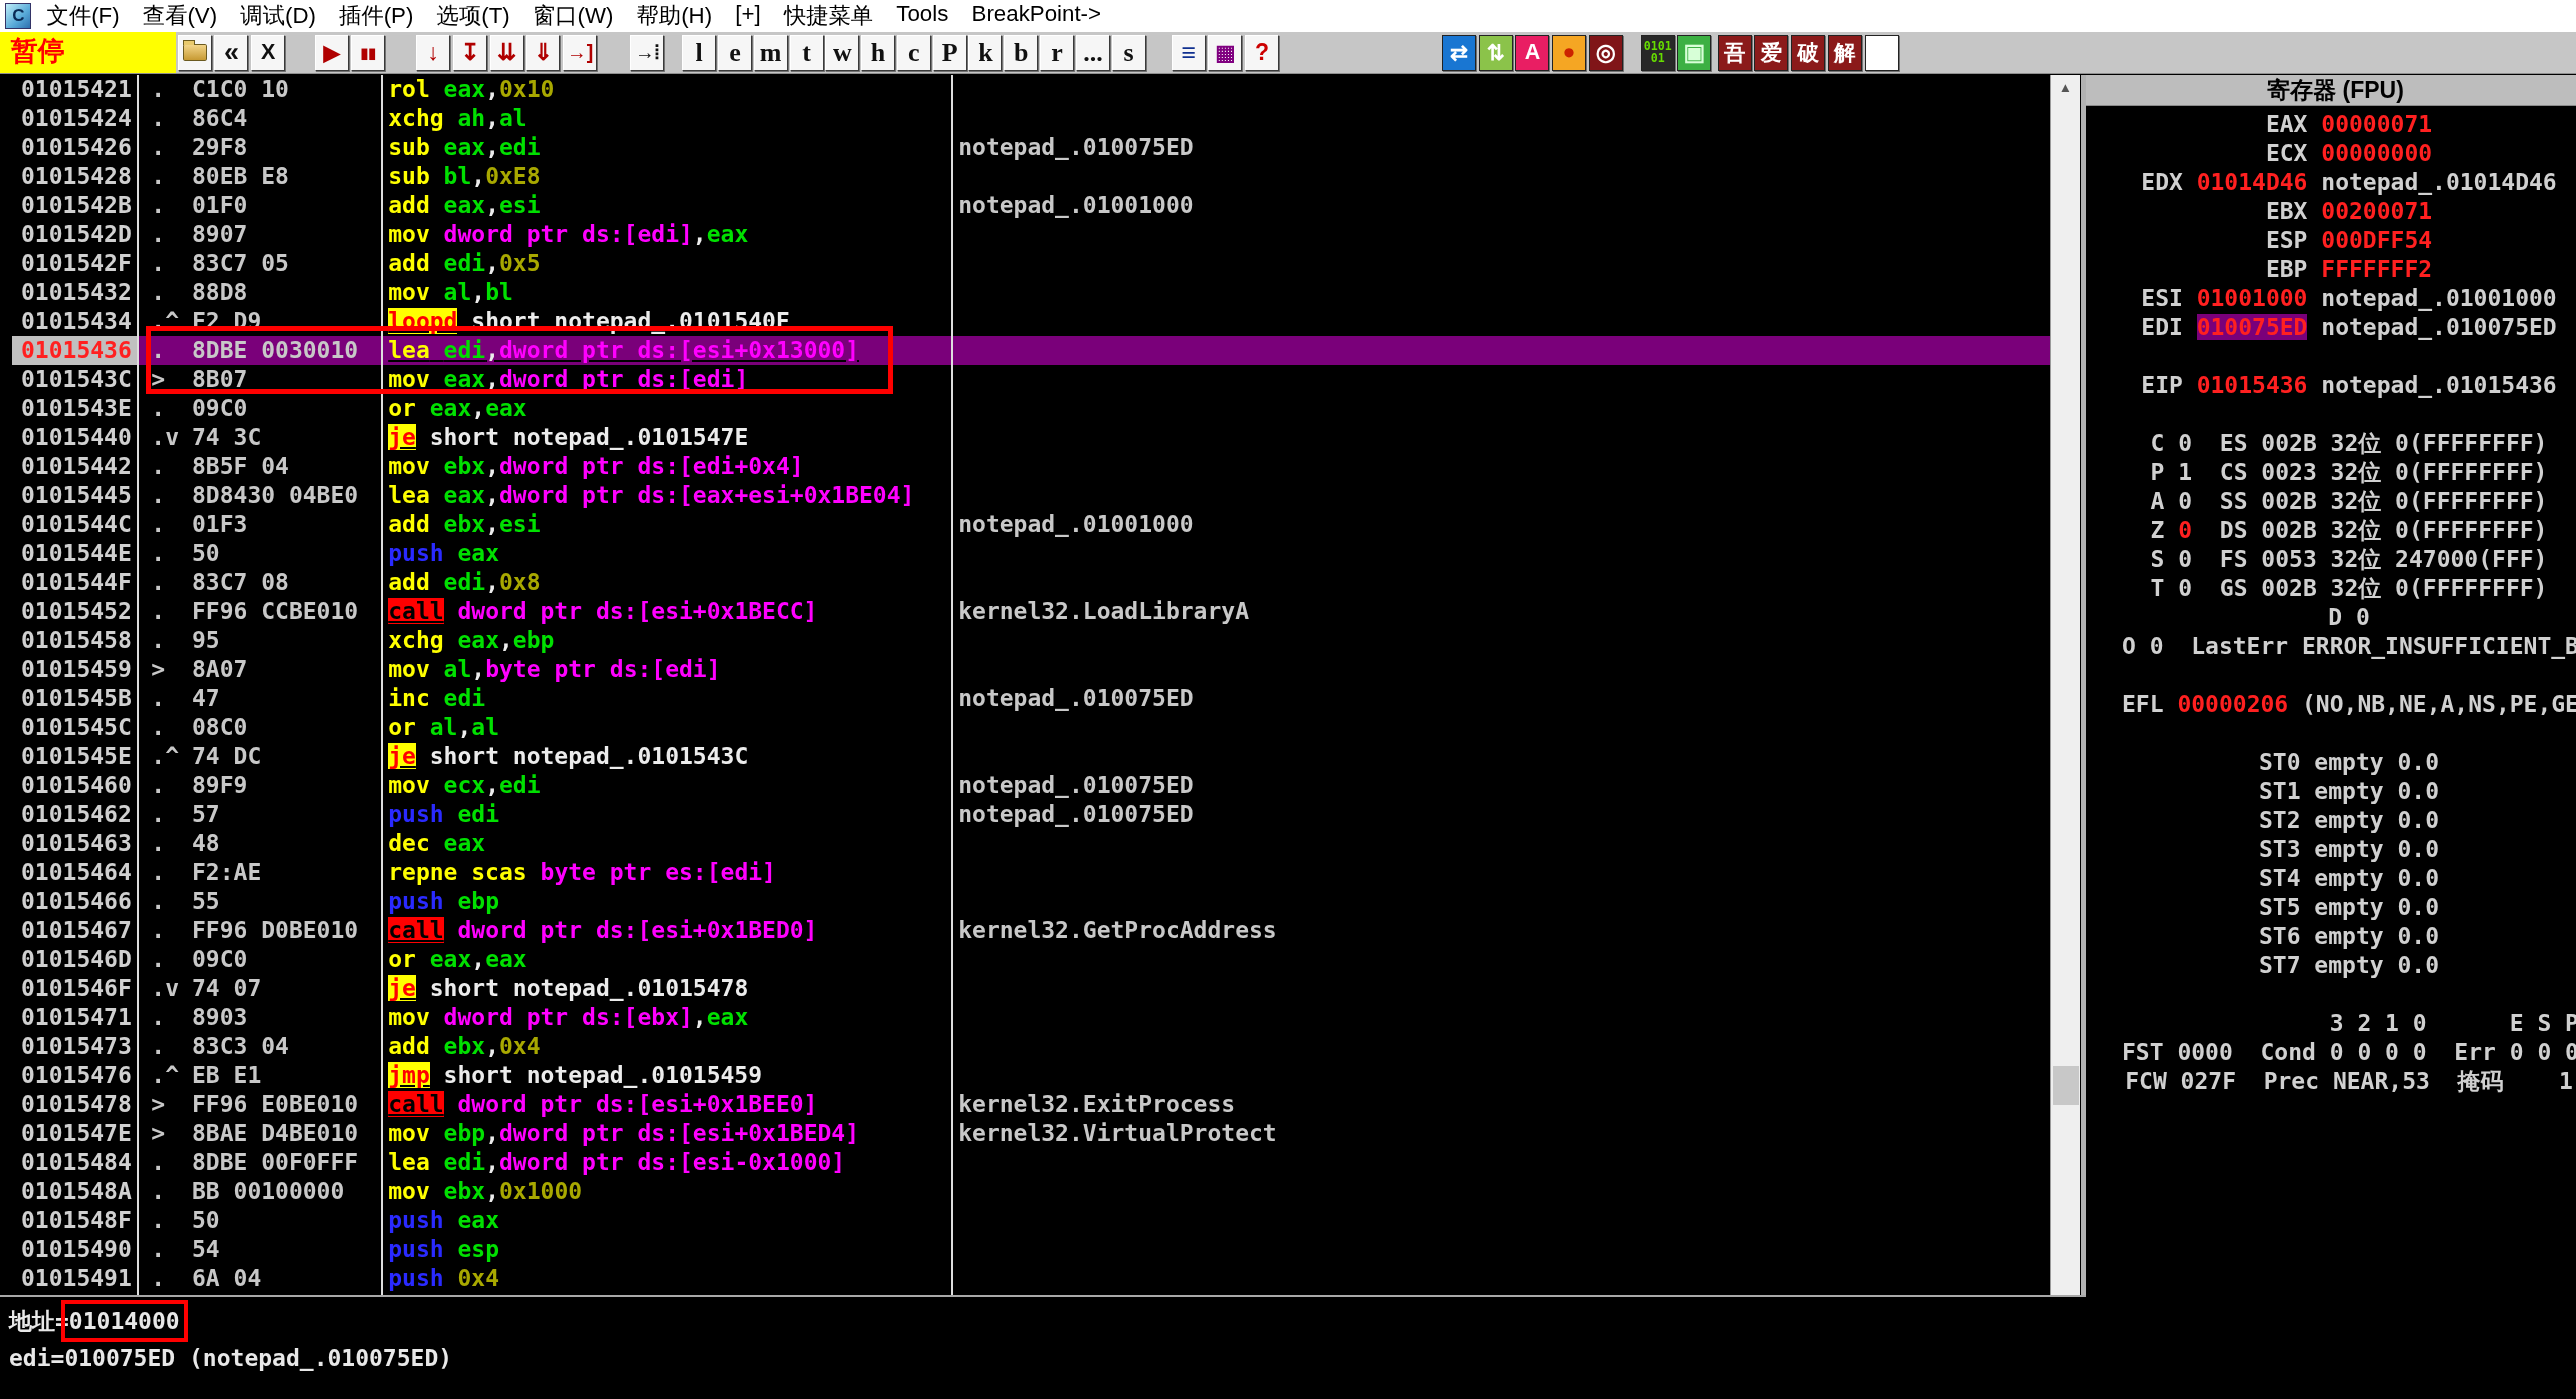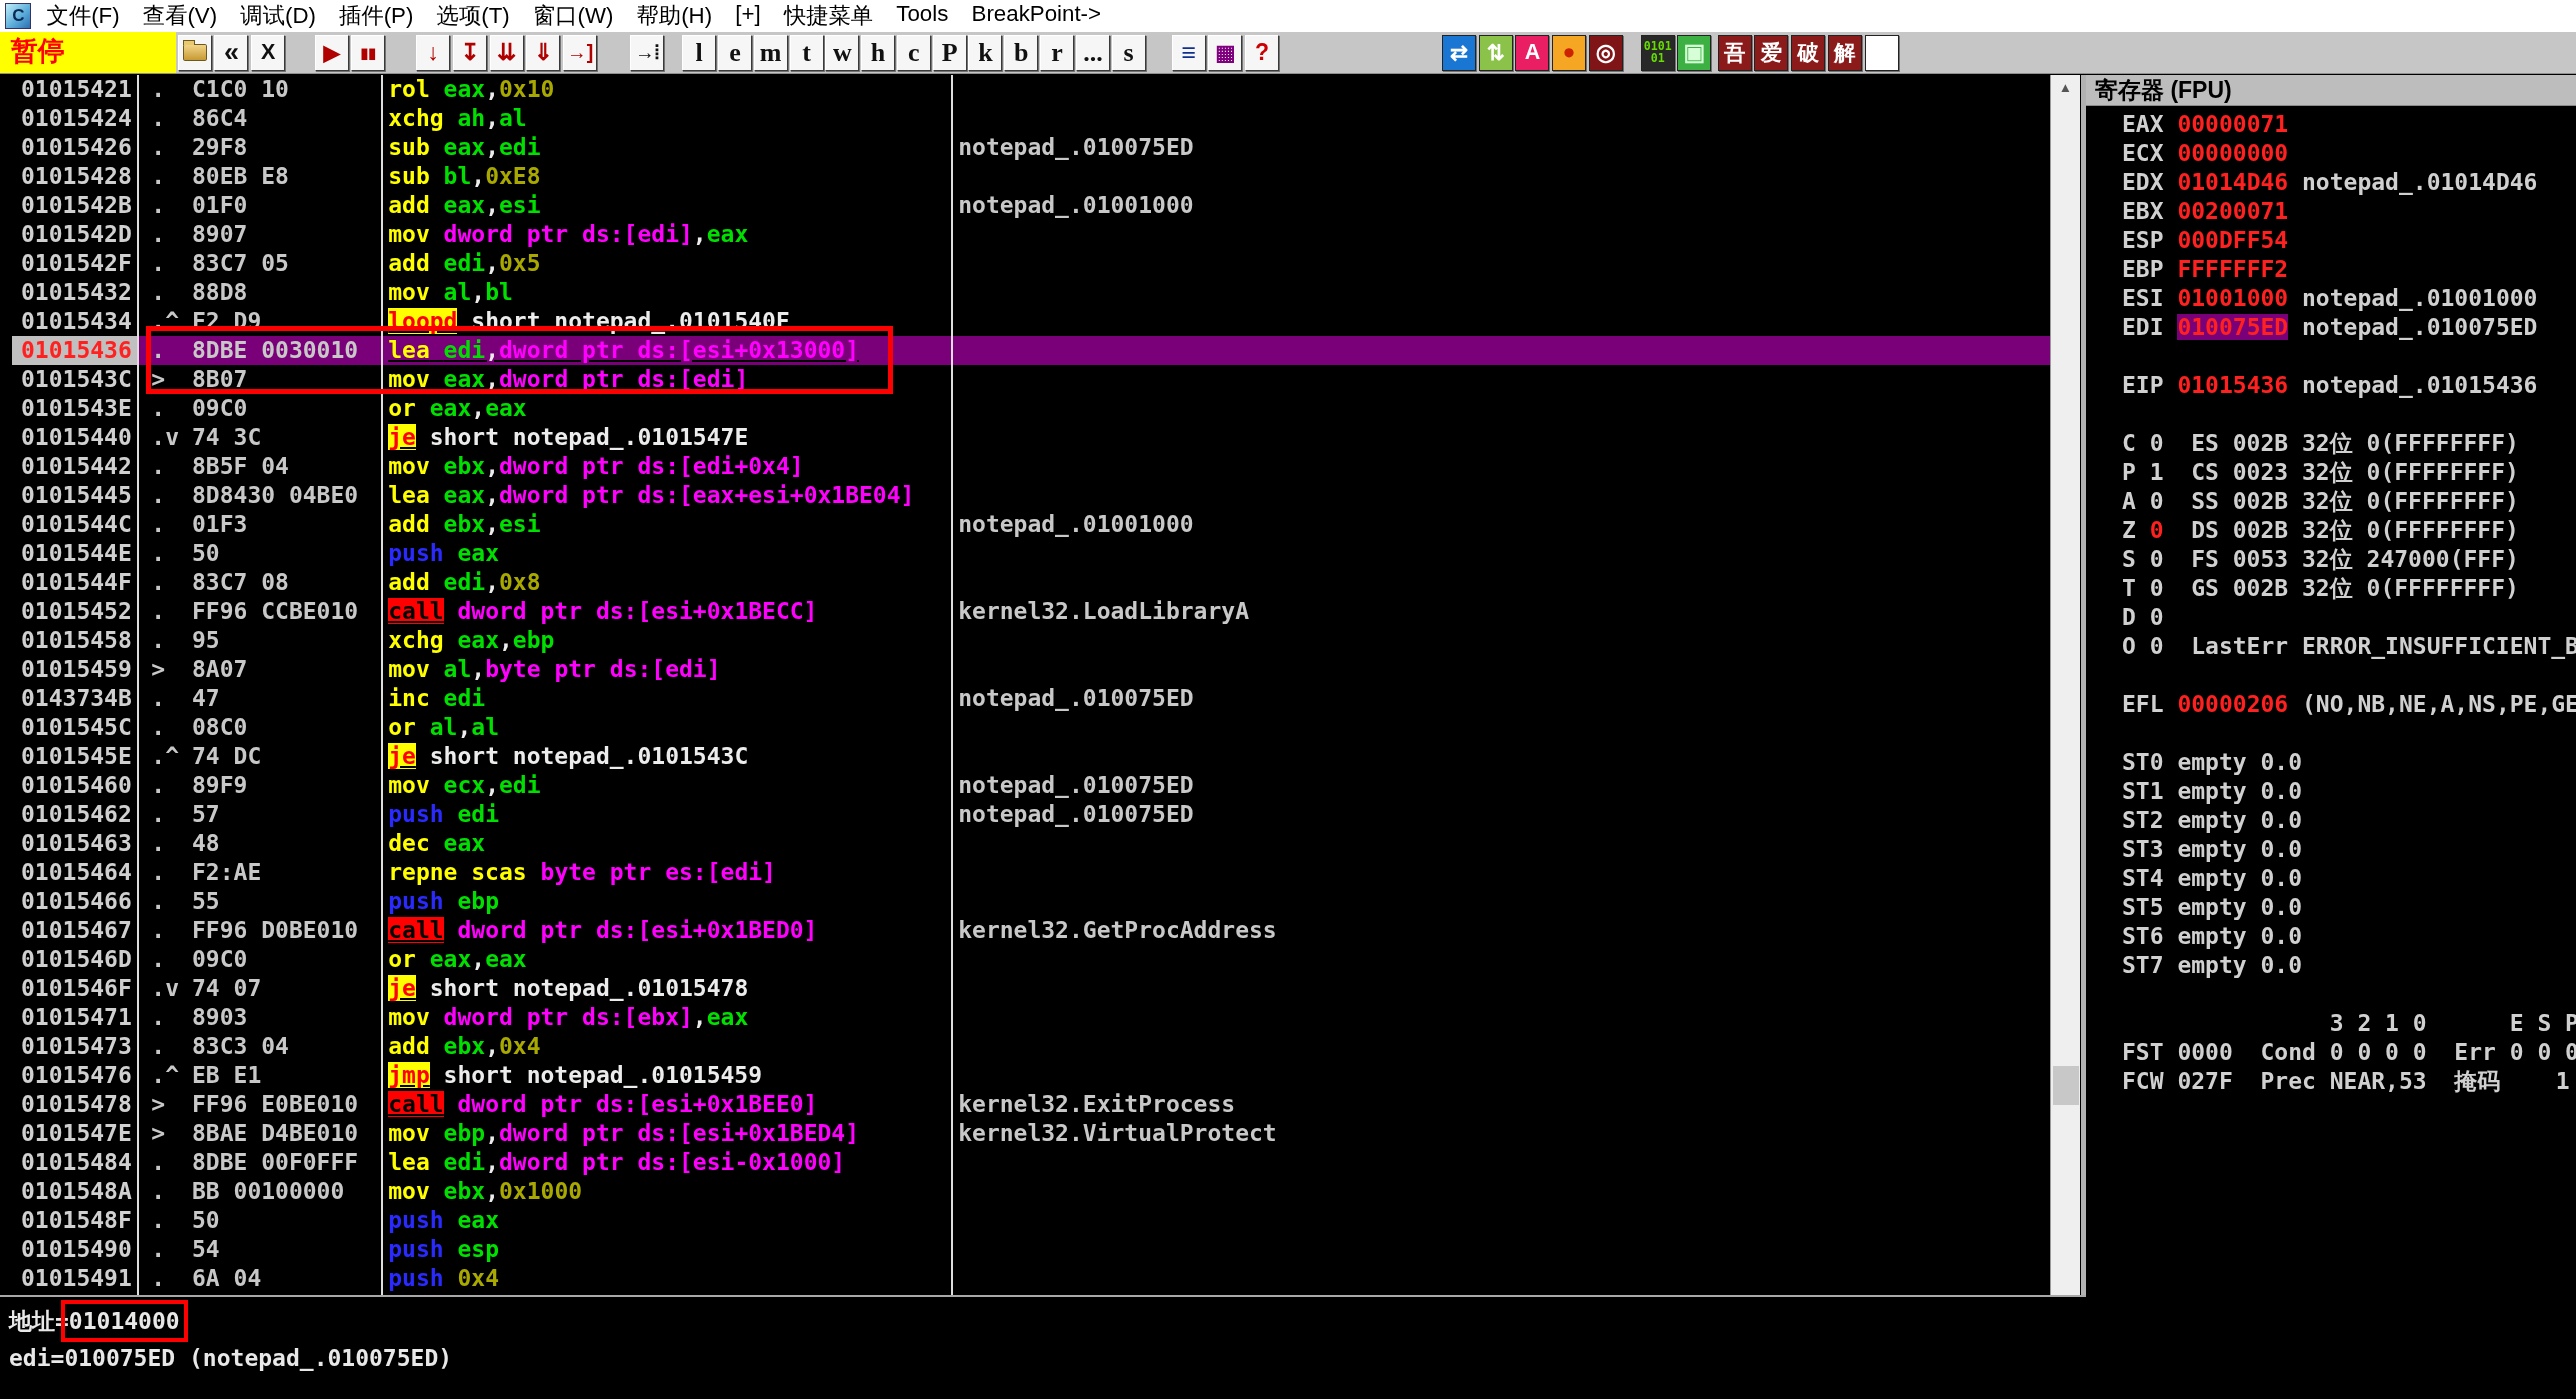--- a/index.html
+++ b/index.html
@@ -54,21 +54,21 @@
   .hlbox{position:absolute;left:134px;top:251px;width:747px;height:68px;border:5.4px solid #ff0000;
     box-sizing:border-box;z-index:5;}
   
   .vscroll{position:absolute;left:2050px;top:75px;width:30px;height:1263px;background:#efefef;
     border-left:0.9px solid #9a9a9a;box-sizing:border-box;}
   .varrow{position:absolute;left:0;width:100%;height:25px;display:flex;align-items:center;
     justify-content:center;color:#555;font-size:13.4px;}
   .vthumb{position:absolute;left:1.8px;top:991px;width:26px;height:39px;background:#c8c8c8;}
   
   .rdivider{position:absolute;left:2081px;top:75px;width:5.4px;height:1325px;background:#b2b2b2;}
-  .regpanel{position:absolute;left:2086px;top:75px;width:490px;height:1325px;background:#000;overflow:hidden;}
+  .regpanel{position:absolute;left:2086px;top:75px;width:490px;height:1325px;background:#000;overflow:hidden;text-align:center;}
   .regtitle{height:30px;background:#bdbdbd;color:#000;font-weight:bold;font-size:23px;line-height:30px;
     padding-left:9px;border-bottom:1.8px solid #8a8a8a;white-space:pre;}
   .regbody{padding:3.6px 0 0 36px;font-family:"DejaVu Sans Mono", monospace;font-weight:bold;
     font-size:23px;line-height:29px;}
   .rline{height:29px;white-space:pre;overflow:hidden;}
   .rn{color:#d0d0d0;}
   .rv{color:#ff2020;}
   .rh{color:#ff2020;background:#7a007a;}
   
   .bottompane{position:absolute;left:0;top:1295px;width:2086px;height:105px;background:#000;
@@ -237,21 +237,21 @@
       <div class="drow"><span class="c-addr">0101543E</span><span class="rest"><span class="c-dec">.</span><span class="c-hex">09C0</span><span class="c-dis"><span class="tk-m">or</span><span class="tk-t"> </span><span class="tk-r">eax</span><span class="tk-t">,</span><span class="tk-r">eax</span></span><span class="c-com"></span></span></div>
       <div class="drow"><span class="c-addr">01015440</span><span class="rest"><span class="c-dec">.v</span><span class="c-hex">74 3C</span><span class="c-dis"><span class="tk-j">je</span><span class="tk-t"> short notepad_.0101547E</span></span><span class="c-com"></span></span></div>
       <div class="drow"><span class="c-addr">01015442</span><span class="rest"><span class="c-dec">.</span><span class="c-hex">8B5F 04</span><span class="c-dis"><span class="tk-m">mov</span><span class="tk-t"> </span><span class="tk-r">ebx</span><span class="tk-t">,</span><span class="tk-p">dword ptr ds:[edi+0x4]</span></span><span class="c-com"></span></span></div>
       <div class="drow"><span class="c-addr">01015445</span><span class="rest"><span class="c-dec">.</span><span class="c-hex">8D8430 04BE0</span><span class="c-dis"><span class="tk-m">lea</span><span class="tk-t"> </span><span class="tk-r">eax</span><span class="tk-t">,</span><span class="tk-p">dword ptr ds:[eax+esi+0x1BE04]</span></span><span class="c-com"></span></span></div>
       <div class="drow"><span class="c-addr">0101544C</span><span class="rest"><span class="c-dec">.</span><span class="c-hex">01F3</span><span class="c-dis"><span class="tk-m">add</span><span class="tk-t"> </span><span class="tk-r">ebx</span><span class="tk-t">,</span><span class="tk-r">esi</span></span><span class="c-com">notepad_.01001000</span></span></div>
       <div class="drow"><span class="c-addr">0101544E</span><span class="rest"><span class="c-dec">.</span><span class="c-hex">50</span><span class="c-dis"><span class="tk-u">push</span><span class="tk-t"> </span><span class="tk-r">eax</span></span><span class="c-com"></span></span></div>
       <div class="drow"><span class="c-addr">0101544F</span><span class="rest"><span class="c-dec">.</span><span class="c-hex">83C7 08</span><span class="c-dis"><span class="tk-m">add</span><span class="tk-t"> </span><span class="tk-r">edi</span><span class="tk-t">,</span><span class="tk-i">0x8</span></span><span class="c-com"></span></span></div>
       <div class="drow"><span class="c-addr">01015452</span><span class="rest"><span class="c-dec">.</span><span class="c-hex">FF96 CCBE010</span><span class="c-dis"><span class="tk-c">call</span><span class="tk-t"> </span><span class="tk-p">dword ptr ds:[esi+0x1BECC]</span></span><span class="c-com">kernel32.LoadLibraryA</span></span></div>
       <div class="drow"><span class="c-addr">01015458</span><span class="rest"><span class="c-dec">.</span><span class="c-hex">95</span><span class="c-dis"><span class="tk-m">xchg</span><span class="tk-t"> </span><span class="tk-r">eax</span><span class="tk-t">,</span><span class="tk-r">ebp</span></span><span class="c-com"></span></span></div>
       <div class="drow"><span class="c-addr">01015459</span><span class="rest"><span class="c-dec">&gt;</span><span class="c-hex">8A07</span><span class="c-dis"><span class="tk-m">mov</span><span class="tk-t"> </span><span class="tk-r">al</span><span class="tk-t">,</span><span class="tk-p">byte ptr ds:[edi]</span></span><span class="c-com"></span></span></div>
-      <div class="drow"><span class="c-addr">0143734B</span><span class="rest"><span class="c-dec">.</span><span class="c-hex">47</span><span class="c-dis"><span class="tk-m">inc</span><span class="tk-t"> </span><span class="tk-r">edi</span></span><span class="c-com">notepad_.010075ED</span></span></div>
+      <div class="drow"><span class="c-addr">0101545B</span><span class="rest"><span class="c-dec">.</span><span class="c-hex">47</span><span class="c-dis"><span class="tk-m">inc</span><span class="tk-t"> </span><span class="tk-r">edi</span></span><span class="c-com">notepad_.010075ED</span></span></div>
       <div class="drow"><span class="c-addr">0101545C</span><span class="rest"><span class="c-dec">.</span><span class="c-hex">08C0</span><span class="c-dis"><span class="tk-m">or</span><span class="tk-t"> </span><span class="tk-r">al</span><span class="tk-t">,</span><span class="tk-r">al</span></span><span class="c-com"></span></span></div>
       <div class="drow"><span class="c-addr">0101545E</span><span class="rest"><span class="c-dec">.^</span><span class="c-hex">74 DC</span><span class="c-dis"><span class="tk-j">je</span><span class="tk-t"> short notepad_.0101543C</span></span><span class="c-com"></span></span></div>
       <div class="drow"><span class="c-addr">01015460</span><span class="rest"><span class="c-dec">.</span><span class="c-hex">89F9</span><span class="c-dis"><span class="tk-m">mov</span><span class="tk-t"> </span><span class="tk-r">ecx</span><span class="tk-t">,</span><span class="tk-r">edi</span></span><span class="c-com">notepad_.010075ED</span></span></div>
       <div class="drow"><span class="c-addr">01015462</span><span class="rest"><span class="c-dec">.</span><span class="c-hex">57</span><span class="c-dis"><span class="tk-u">push</span><span class="tk-t"> </span><span class="tk-r">edi</span></span><span class="c-com">notepad_.010075ED</span></span></div>
       <div class="drow"><span class="c-addr">01015463</span><span class="rest"><span class="c-dec">.</span><span class="c-hex">48</span><span class="c-dis"><span class="tk-m">dec</span><span class="tk-t"> </span><span class="tk-r">eax</span></span><span class="c-com"></span></span></div>
       <div class="drow"><span class="c-addr">01015464</span><span class="rest"><span class="c-dec">.</span><span class="c-hex">F2:AE</span><span class="c-dis"><span class="tk-m">repne scas</span><span class="tk-t"> </span><span class="tk-p">byte ptr es:[edi]</span></span><span class="c-com"></span></span></div>
       <div class="drow"><span class="c-addr">01015466</span><span class="rest"><span class="c-dec">.</span><span class="c-hex">55</span><span class="c-dis"><span class="tk-u">push</span><span class="tk-t"> </span><span class="tk-r">ebp</span></span><span class="c-com"></span></span></div>
       <div class="drow"><span class="c-addr">01015467</span><span class="rest"><span class="c-dec">.</span><span class="c-hex">FF96 D0BE010</span><span class="c-dis"><span class="tk-c">call</span><span class="tk-t"> </span><span class="tk-p">dword ptr ds:[esi+0x1BED0]</span></span><span class="c-com">kernel32.GetProcAddress</span></span></div>
       <div class="drow"><span class="c-addr">0101546D</span><span class="rest"><span class="c-dec">.</span><span class="c-hex">09C0</span><span class="c-dis"><span class="tk-m">or</span><span class="tk-t"> </span><span class="tk-r">eax</span><span class="tk-t">,</span><span class="tk-r">eax</span></span><span class="c-com"></span></span></div>
       <div class="drow"><span class="c-addr">0101546F</span><span class="rest"><span class="c-dec">.v</span><span class="c-hex">74 07</span><span class="c-dis"><span class="tk-j">je</span><span class="tk-t"> short notepad_.01015478</span></span><span class="c-com"></span></span></div>

